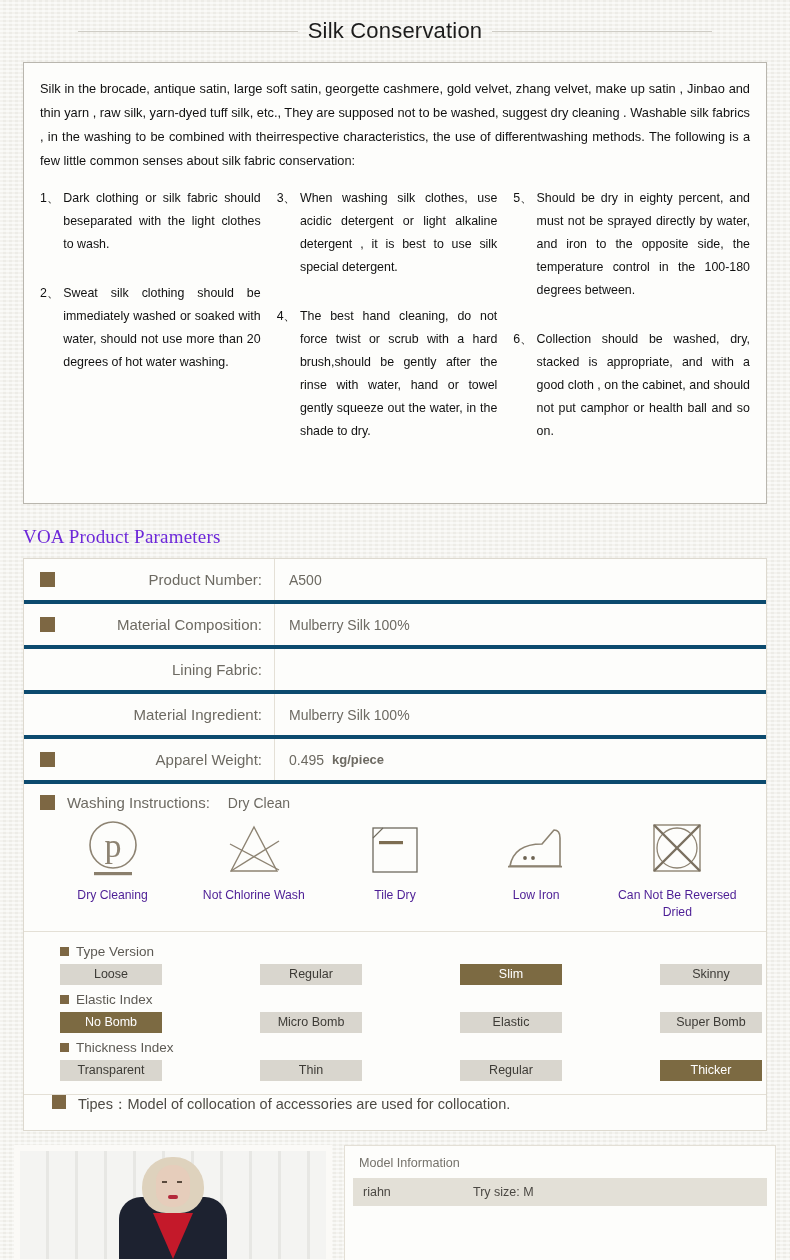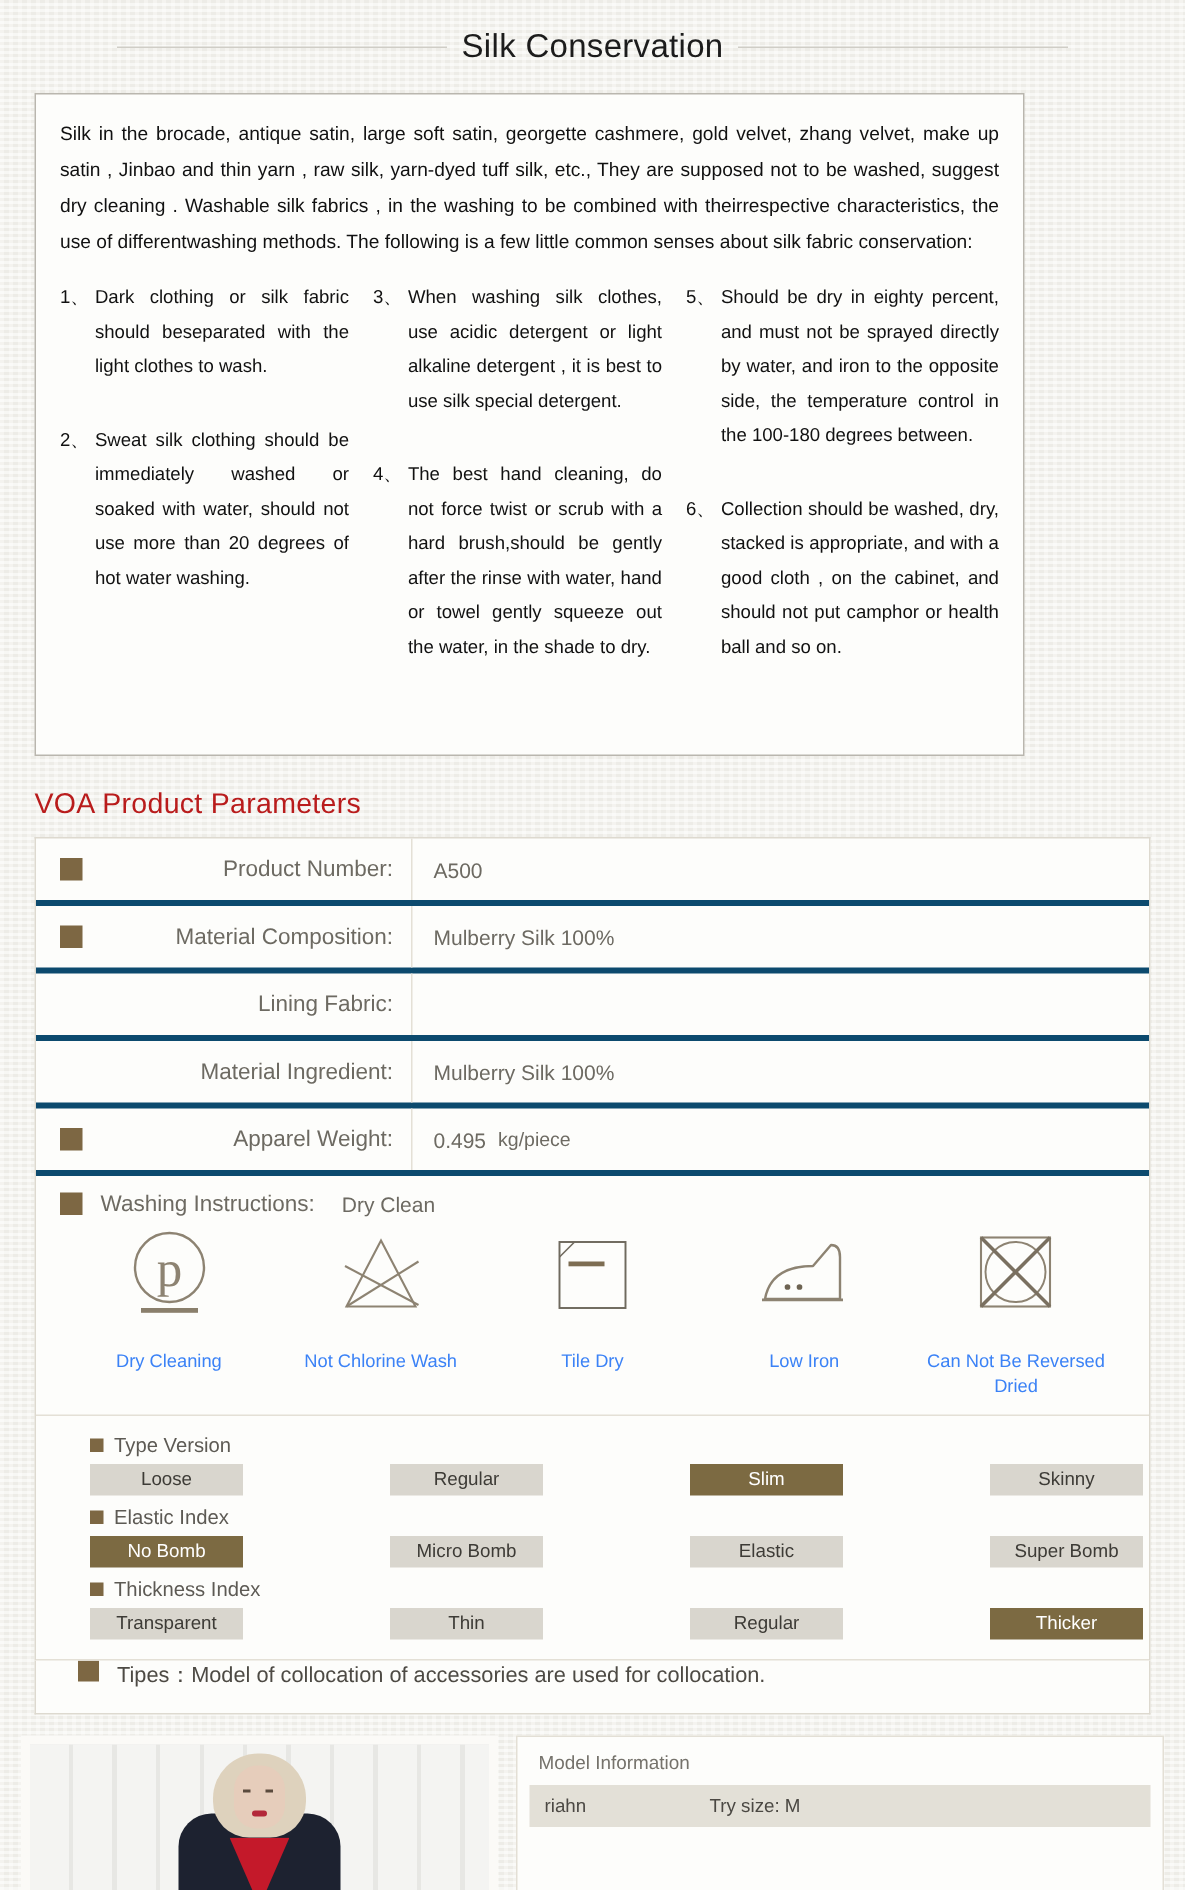--- a/index.html
+++ b/index.html
@@ -35,21 +35,21 @@
     letter-spacing:.2px;
   }
 
   
   .cons-box{
     margin:6px 23px 0 23px;
     border:1px solid #b9b6ae;
     background:#fdfdfb;
     padding:14px 16px 16px 16px;
     box-sizing:border-box;
-    width:660px;
+    width:744px;
     height:442px;
   }
   .cons-intro{
     font-size:12.8px;line-height:24px;color:#111;
     text-align:justify;text-justify:inter-word;
     margin:0 0 14px 0;
   }
   .cols{display:flex;gap:0;}
   .col{width:calc(100%/3);box-sizing:border-box;padding-right:16px;}
   .col:last-child{padding-right:0;}
@@ -59,21 +59,21 @@
     white-space:nowrap;padding-right:4px;
   }
   .item-txt{
     font-size:12.4px;line-height:23px;color:#111;
     text-align:justify;text-justify:inter-word;flex:1 1 auto;
   }
 
   
   .voa-head{
     margin:22px 0 10px 23px;
-    font-size:19px;color:#b91c1c;letter-spacing:.2px;
+    font-size:19px;color:#6d28d9;letter-spacing:.2px;font-family:Liberation Serif, serif;
   }
 
   
   .params{
     margin:0 23px;width:744px;box-sizing:border-box;
     border:1px solid #ddd9cf;border-bottom:none;background:#fdfdfb;
   }
   .prow{display:flex;border-bottom:4px solid #0c4a6e;min-height:41px;align-items:center;}
   .pkey{
     flex:0 0 250px;display:flex;align-items:center;
@@ -82,34 +82,34 @@
   }
   .sq{
     width:15px;height:15px;background:#7d6743;position:absolute;left:16px;top:13px;
   }
   .pkey-label{font-size:15px;color:#6d6a62;}
   .pval{
     flex:1 1 auto;padding-left:14px;font-size:14px;color:#6d6a62;
     border-left:1px solid #e4e0d6;height:41px;display:flex;align-items:center;
     box-sizing:border-box;
   }
-  .pval .unit{font-size:13px;margin-left:8px;}
+  .pval .unit{font-size:13px;margin-left:8px;font-weight:bold;}
 
   
   .wash{
     border-bottom:1px solid #e4e0d6;padding:10px 0 8px 0;background:#fdfdfb;
   }
   .wash-head{display:flex;align-items:center;padding-left:16px;margin-bottom:2px;}
   .wash-head .sq{position:static;margin-right:12px;}
   .wash-title{font-size:15px;color:#6d6a62;}
   .wash-value{font-size:14px;color:#6d6a62;margin-left:18px;}
   .icons{display:flex;justify-content:space-around;align-items:flex-start;padding:4px 18px 2px 18px;}
   .ic{width:135px;text-align:center;}
   .ic .glyph{height:66px;display:flex;align-items:center;justify-content:center;}
-  .ic .cap{font-size:12.2px;color:#3b82f6;line-height:17px;margin-top:16px;}
+  .ic .cap{font-size:12.2px;color:#4c1d95;line-height:17px;margin-top:4px;}
 
   
   .indexes{
     border-bottom:1px solid #e4e0d6;background:#fdfdfb;
     padding:8px 0 10px 0;position:relative;
   }
   .idx-group{position:relative;}
   .idx-label{display:flex;align-items:center;padding-left:36px;height:22px;}
   .idx-label .bullet{width:9px;height:9px;background:#7d6743;margin-right:7px;}
   .idx-label span.txt{font-size:13.5px;color:#5d5a54;}

